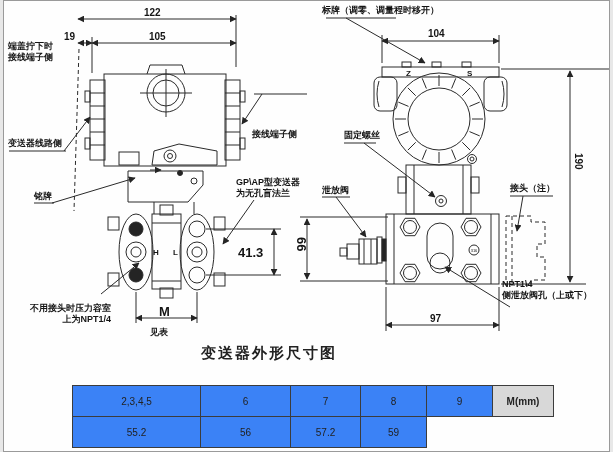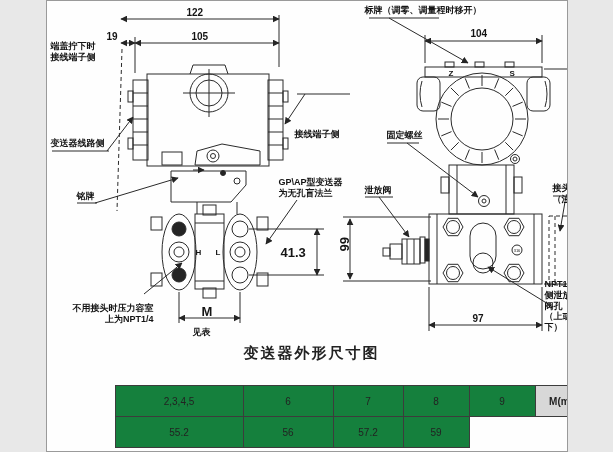--- a/index.html
+++ b/index.html
@@ -1,17 +1,17 @@
 <!DOCTYPE html>
 <html><head>
 <meta charset="utf-8">
 <style>
   html,body{margin:0;padding:0;background:#e8e8e8;}
   #screen{
-    position:relative;width:522px;height:452px;margin:0 auto;
+    position:relative;width:607px;height:452px;margin:0 auto;
     background:#fefefe;border:1px solid #9a9a9a;box-sizing:border-box;
     font-family:"Liberation Sans","DejaVu Sans",sans-serif;overflow:hidden;
   }
   svg{position:absolute;left:0;top:0;}
   .lbl{
     position:absolute;font-weight:bold;font-size:9px;line-height:1.2;
     color:#141414;white-space:pre-line;
   }
   .dim{
     position:absolute;font-weight:bold;font-size:10px;color:#141414;
@@ -25,21 +25,21 @@
     font-size:15px;font-weight:600;letter-spacing:2px;color:#222;
   }
   .dtable{
     position:absolute;left:68px;top:384px;
     display:grid;grid-template-columns:128px 90px 70px 66px 66px 61px;
     grid-auto-rows:31px;border-top:1px solid #3c3c3c;border-left:1px solid #3c3c3c;
   }
   .cell{
     border-right:1px solid #3c3c3c;border-bottom:1px solid #3c3c3c;
     display:flex;align-items:center;justify-content:center;
-    font-size:10px;color:#222;background:#15803d;
+    font-size:10px;color:#222;background:#3b82f6;
   }
   .cell.head{background:#d8d8d8;font-weight:bold;}
 </style>
 </head>
 <body>
 
 <div id="screen">
 
   <svg width="613" height="340" viewBox="0 0 613 340">
     <defs>

